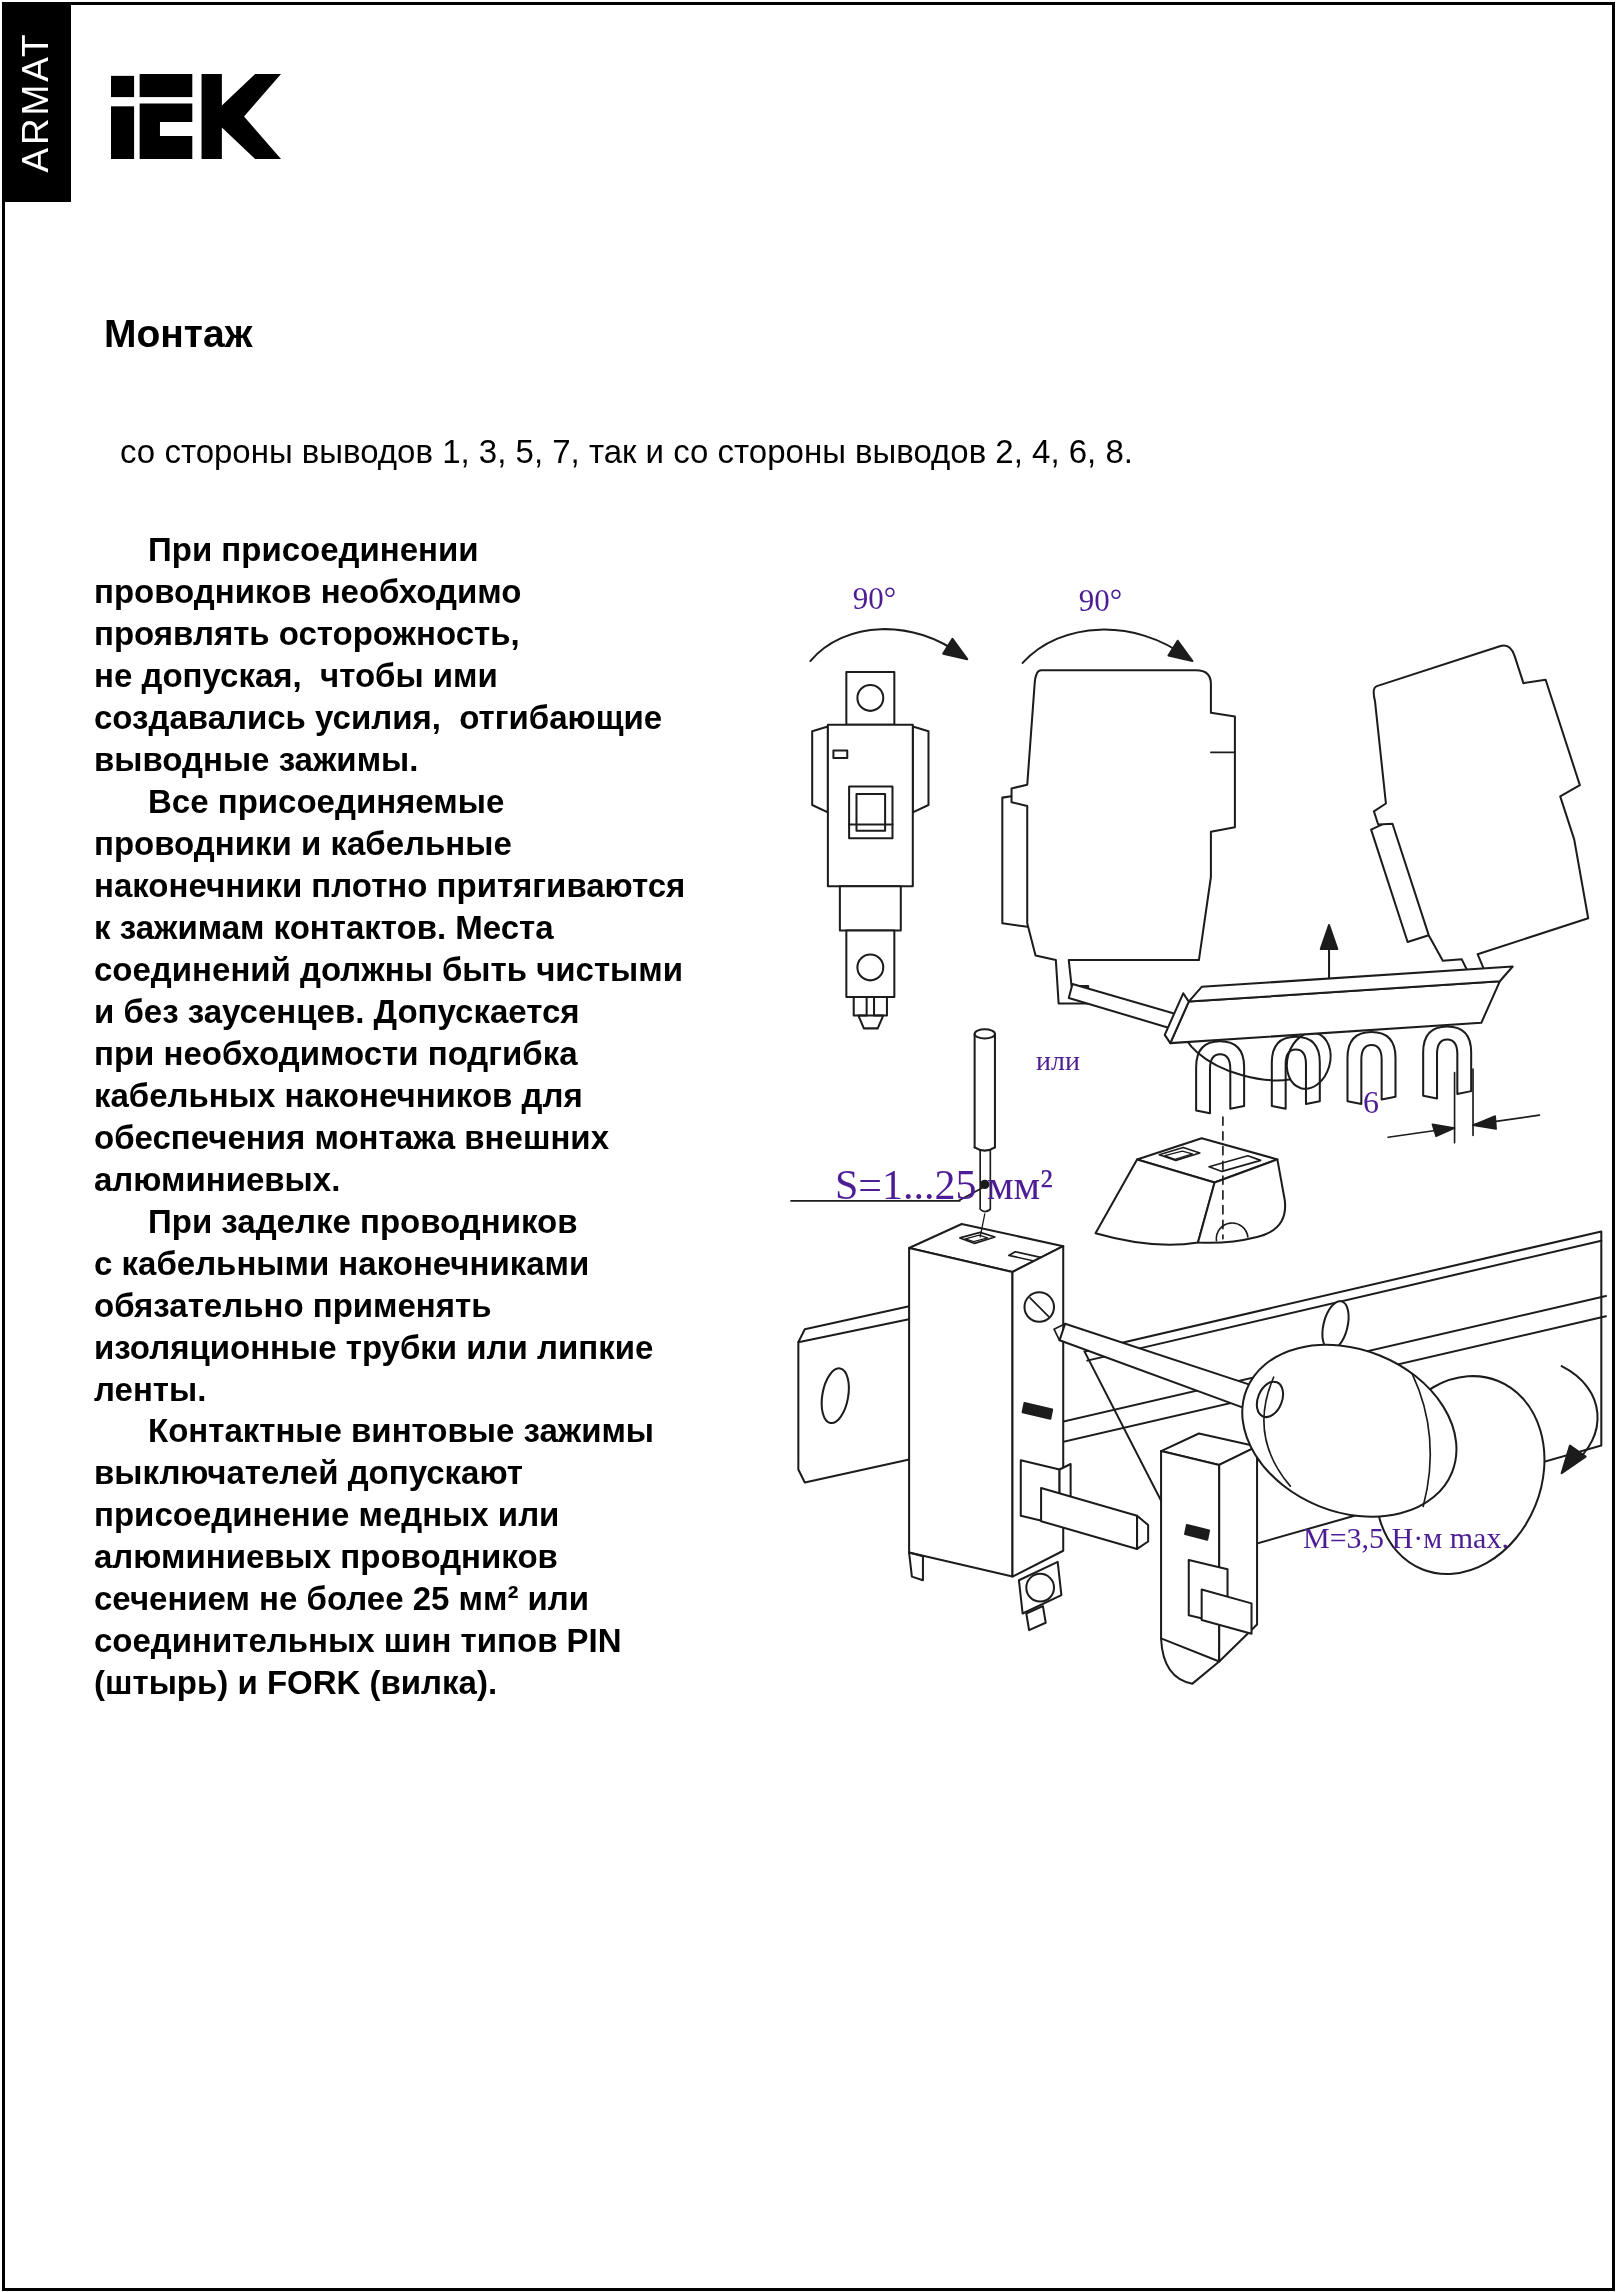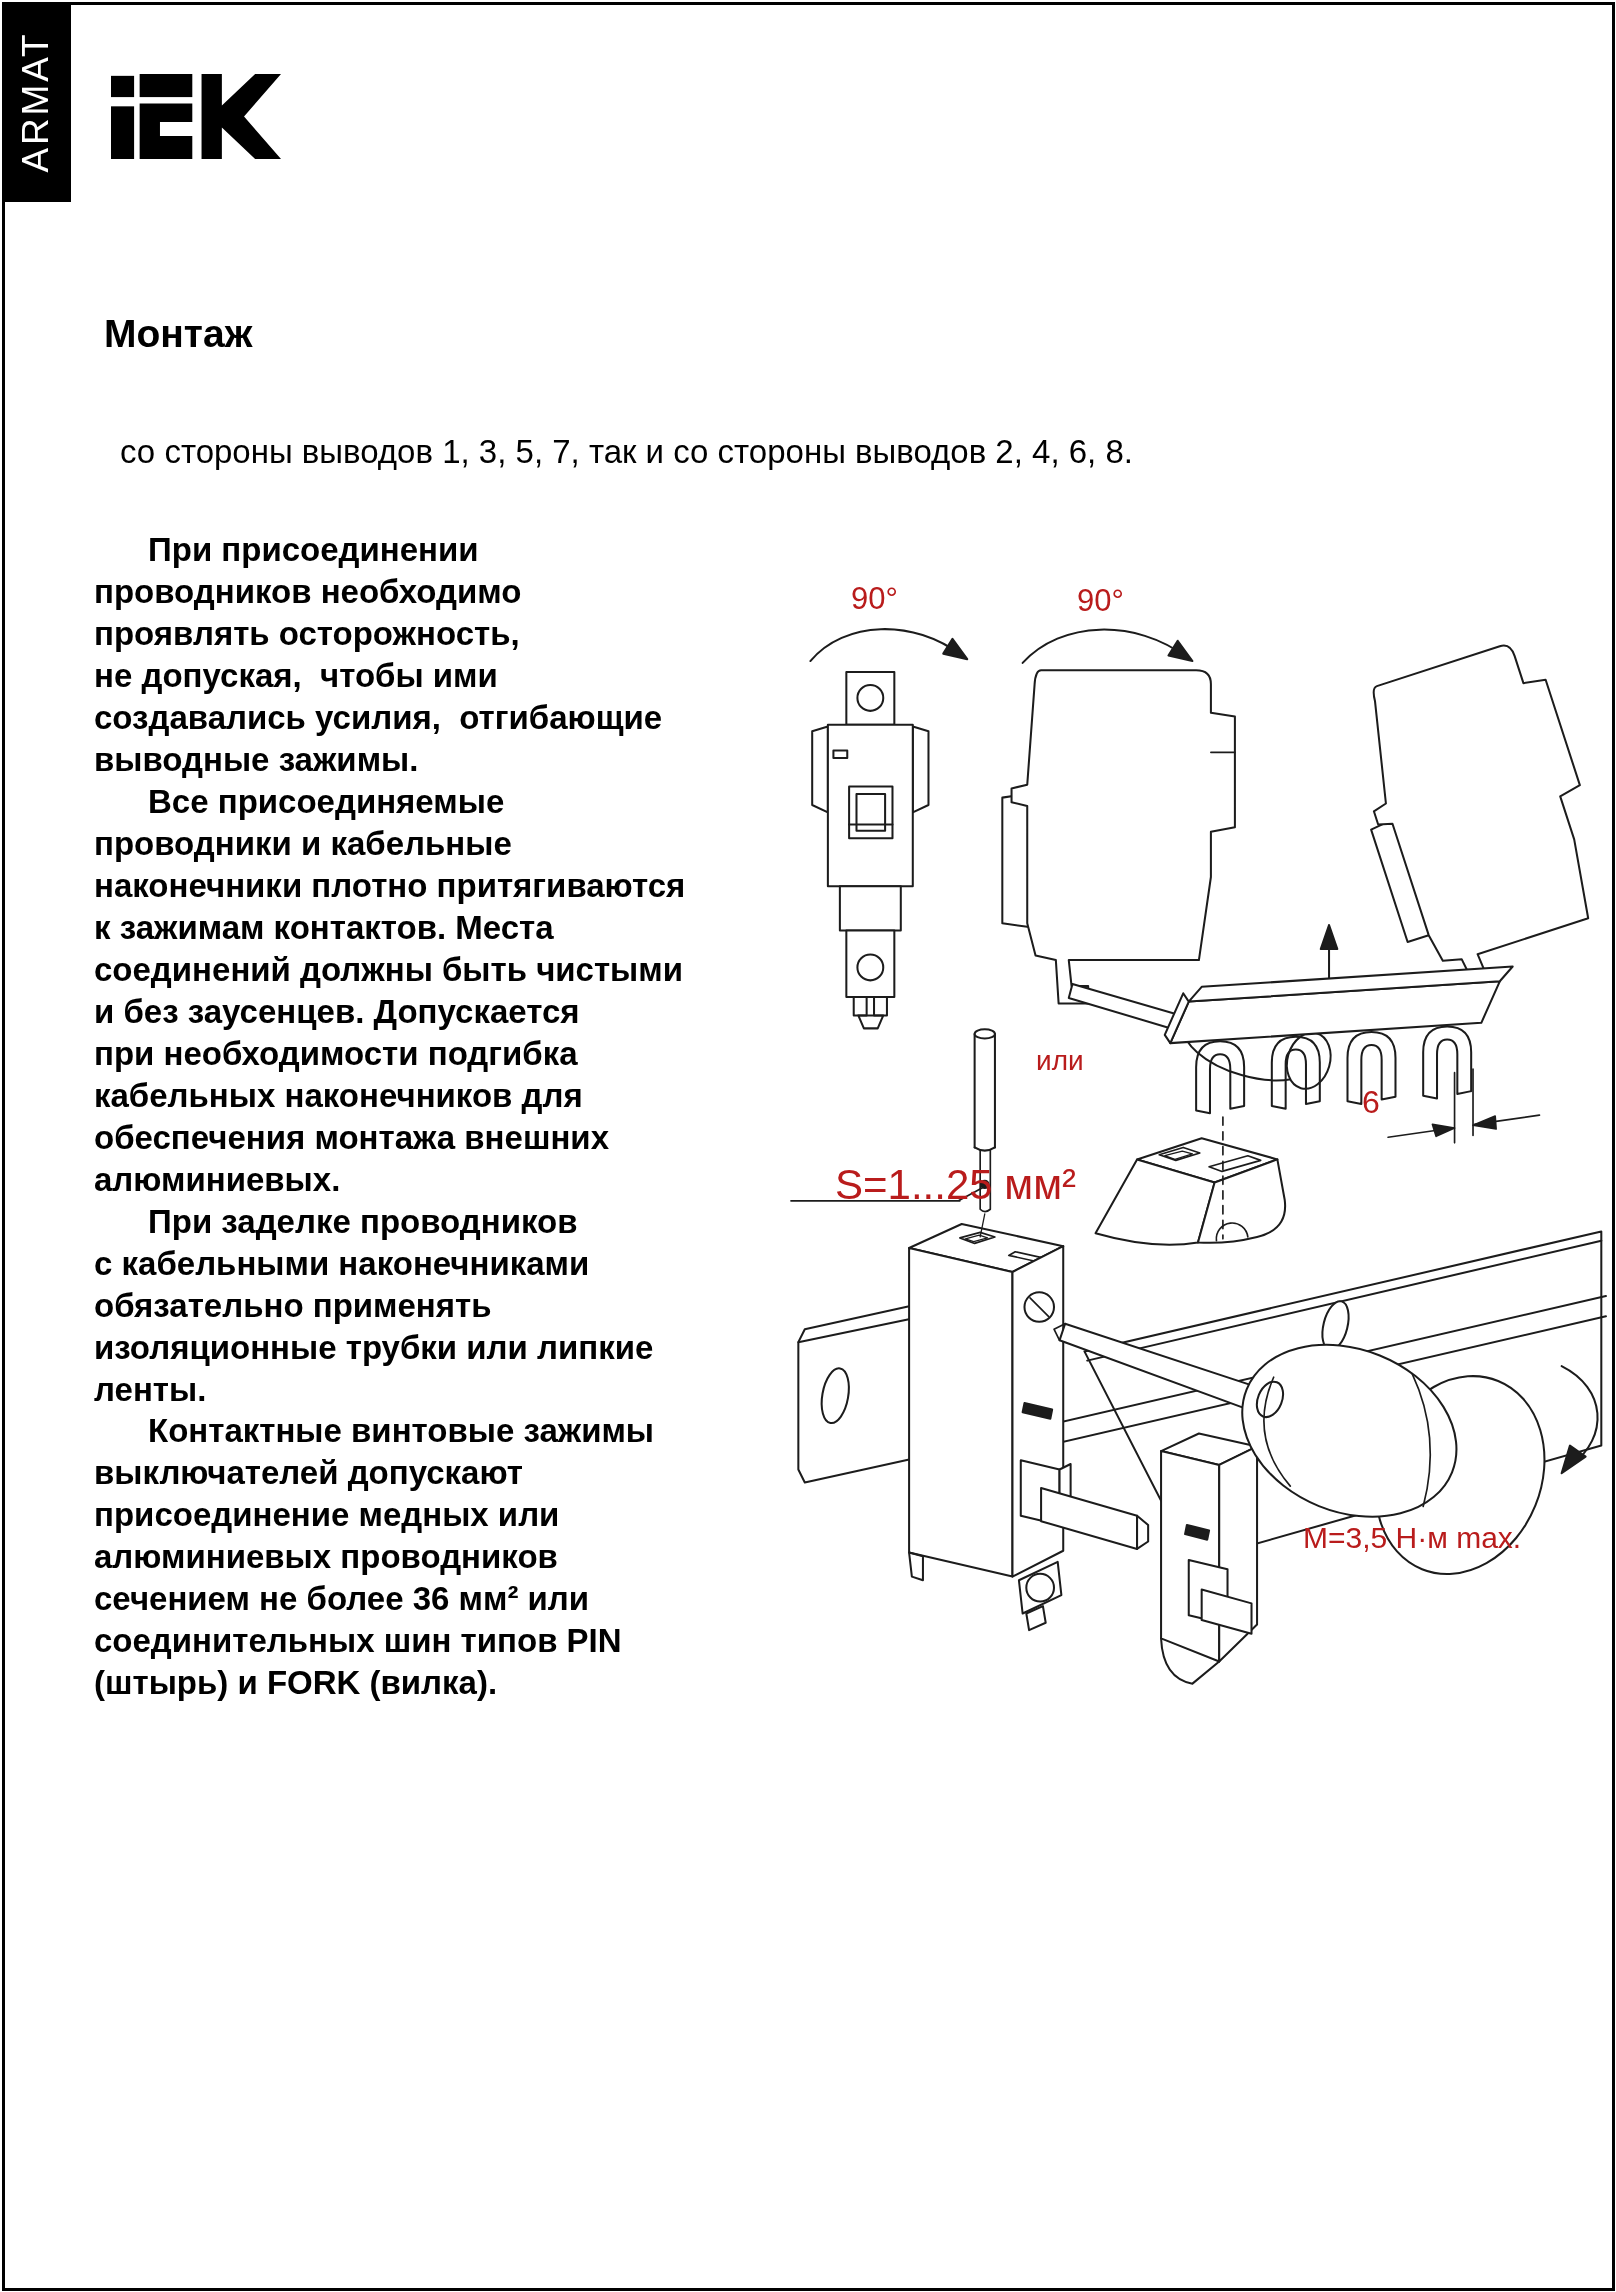--- a/index.html
+++ b/index.html
@@ -17,21 +17,21 @@
   .logo{position:absolute; left:109px; top:74px;}
   .title{position:absolute; left:104px; top:312px; margin:0; font-size:39px; font-weight:700; letter-spacing:0px;}
   .intro{position:absolute; left:120px; top:430px;}
   .intro .line{white-space:pre; font-size:33px; line-height:43px; height:43px;}
   .para{position:absolute; left:94px;font-weight:bold;}
   .para .line{white-space:pre; font-size:33px; line-height:42px; height:42px;}
   .line.indent{padding-left:54px;}
   .intro .line.indent{padding-left:69px;}
   .p2{top:529px;} .p3{top:781px;} .p4{top:1201px;} .p5{top:1410px;}
   .art{position:absolute; left:0; top:0; width:1617px; height:2293px;}
-  .dlabel{position:absolute; font-size:31px; color:#b91c1c; white-space:nowrap;}
+  .dlabel{position:absolute; font-size:31px; color:#4c1d95; white-space:nowrap;font-family:Liberation Serif, serif;}
   .lbl-angle-left{left:832px; top:581px; width:85px; text-align:center;}
   .lbl-angle-right{left:1058px; top:583px; width:85px; text-align:center;}
   .lbl-or{left:1036px; top:1045px; font-size:28px;}
   .lbl-wire{left:835px; top:1161px; font-size:42px;}
   .lbl-six{left:1349px; top:1084px; width:44px; text-align:center; font-size:32px;}
   .lbl-torque{left:1303px; top:1521px; font-size:30px;}
 </style>
 </head>
 <body>
 
@@ -86,21 +86,21 @@
     <div class="line">обязательно применять</div>
     <div class="line">изоляционные трубки или липкие</div>
     <div class="line">ленты.</div>
   </div>
 
   <div class="para p5">
     <div class="line indent">Контактные винтовые зажимы</div>
     <div class="line">выключателей допускают</div>
     <div class="line">присоединение медных или</div>
     <div class="line">алюминиевых проводников</div>
-    <div class="line">сечением не более 36 мм² или</div>
+    <div class="line">сечением не более 25 мм² или</div>
     <div class="line">соединительных шин типов PIN</div>
     <div class="line">(штырь) и FORK (вилка).</div>
   </div>
 
   <svg class="art" viewBox="0 0 1752 2484" fill="none" stroke="#1c1c1c" stroke-width="2.2" stroke-linejoin="round" stroke-linecap="round">
 
     <g>
       <path d="M917,728 h52 v57 h-52 Z" fill="#fff"></path>
       <circle cx="943" cy="756" r="14" fill="#fff"></circle>
       <path d="M880,792 L897,787 L897,880 L880,872 Z" fill="#fff"></path>

